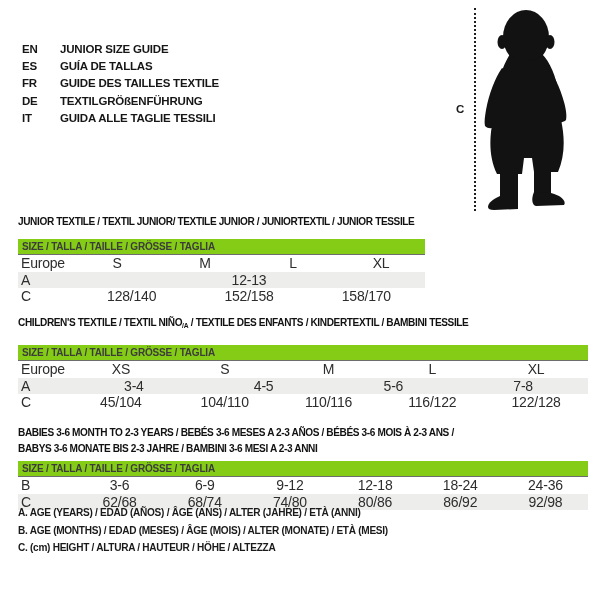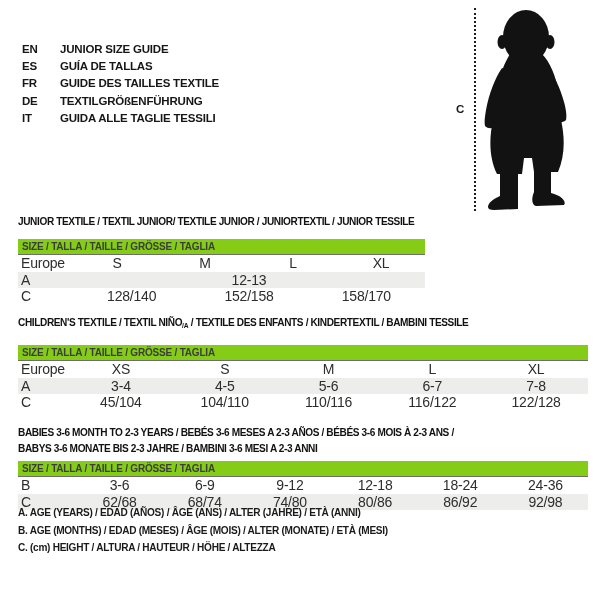--- a/index.html
+++ b/index.html
@@ -129,21 +129,20 @@
       <span class="cell">S</span>
       <span class="cell">M</span>
       <span class="cell">L</span>
       <span class="cell">XL</span>
     </div>
     <div class="trow shade">
       <span class="cell rowhead">A</span>
       <span class="cell">3-4</span>
       <span class="cell">4-5</span>
       <span class="cell">5-6</span>
-      <span class="cell">6-7</span>
       <span class="cell">7-8</span>
     </div>
     <div class="trow">
       <span class="cell rowhead">C</span>
       <span class="cell">45/104</span>
       <span class="cell">104/110</span>
       <span class="cell">110/116</span>
       <span class="cell">116/122</span>
       <span class="cell">122/128</span>
     </div>

